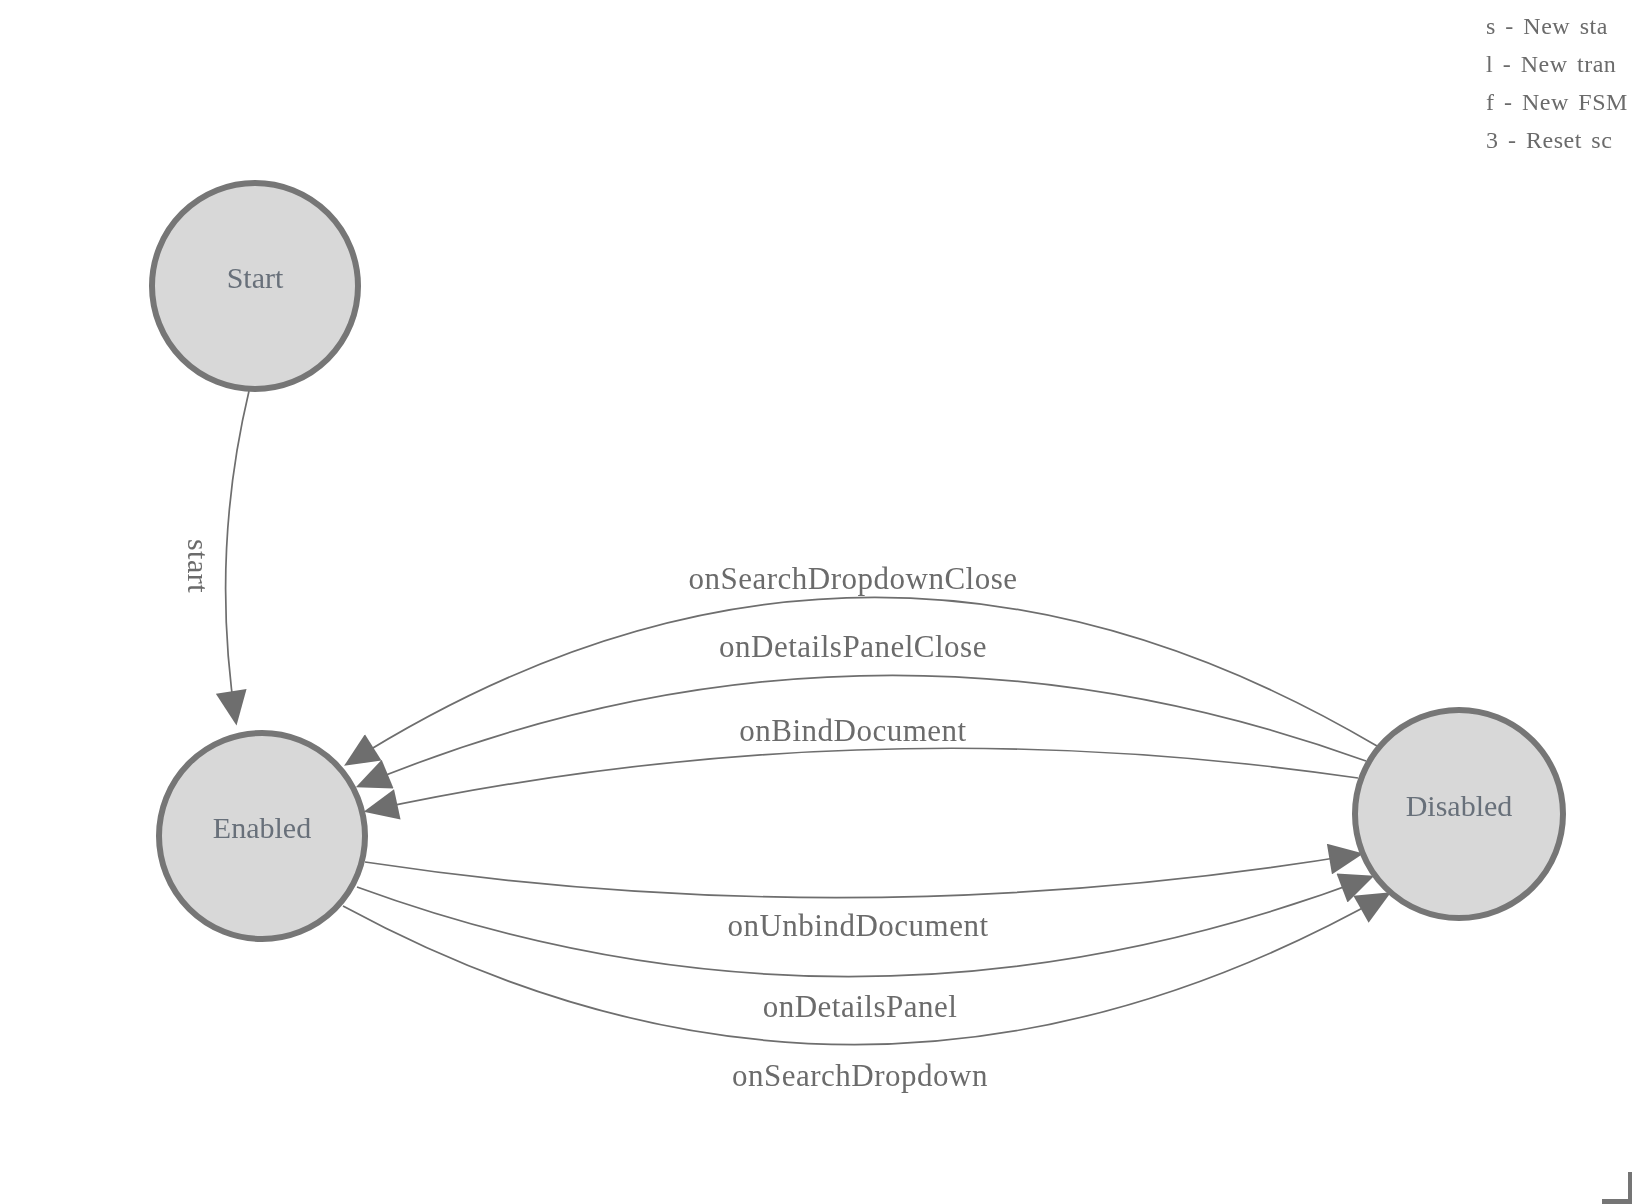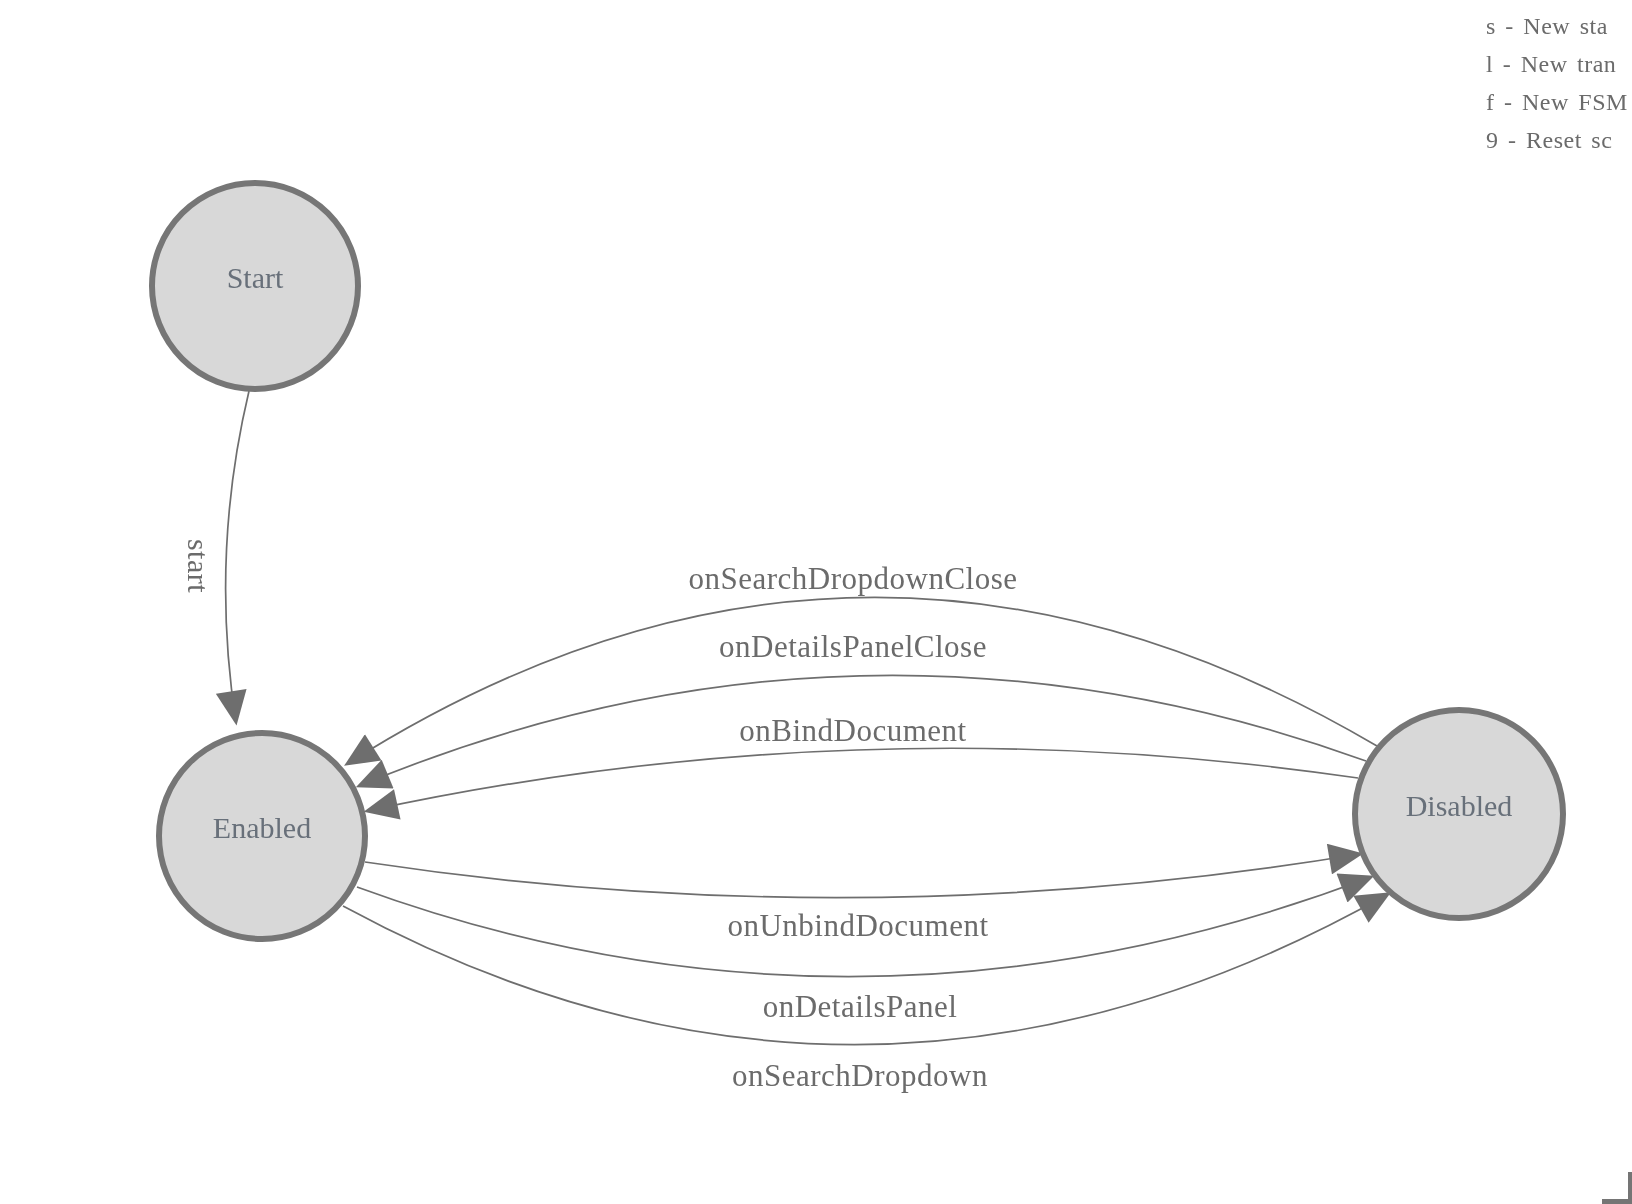--- a/index.html
+++ b/index.html
@@ -93,16 +93,16 @@
     <text class="edge-label" x="860" y="1017">onDetailsPanel</text>
     <text class="edge-label" x="860" y="1086">onSearchDropdown</text>
 
     <path d="M1628 1172 h4 v32 h-30 v-5 h26 z" fill="#757575"></path>
   </svg>
 
   <div class="legend">
     <div>s - New sta</div>
     <div>l - New tran</div>
     <div>f - New FSM</div>
-    <div>9 - Reset sc</div>
+    <div>3 - Reset sc</div>
   </div>
 
 </div>
 
 </body></html>

